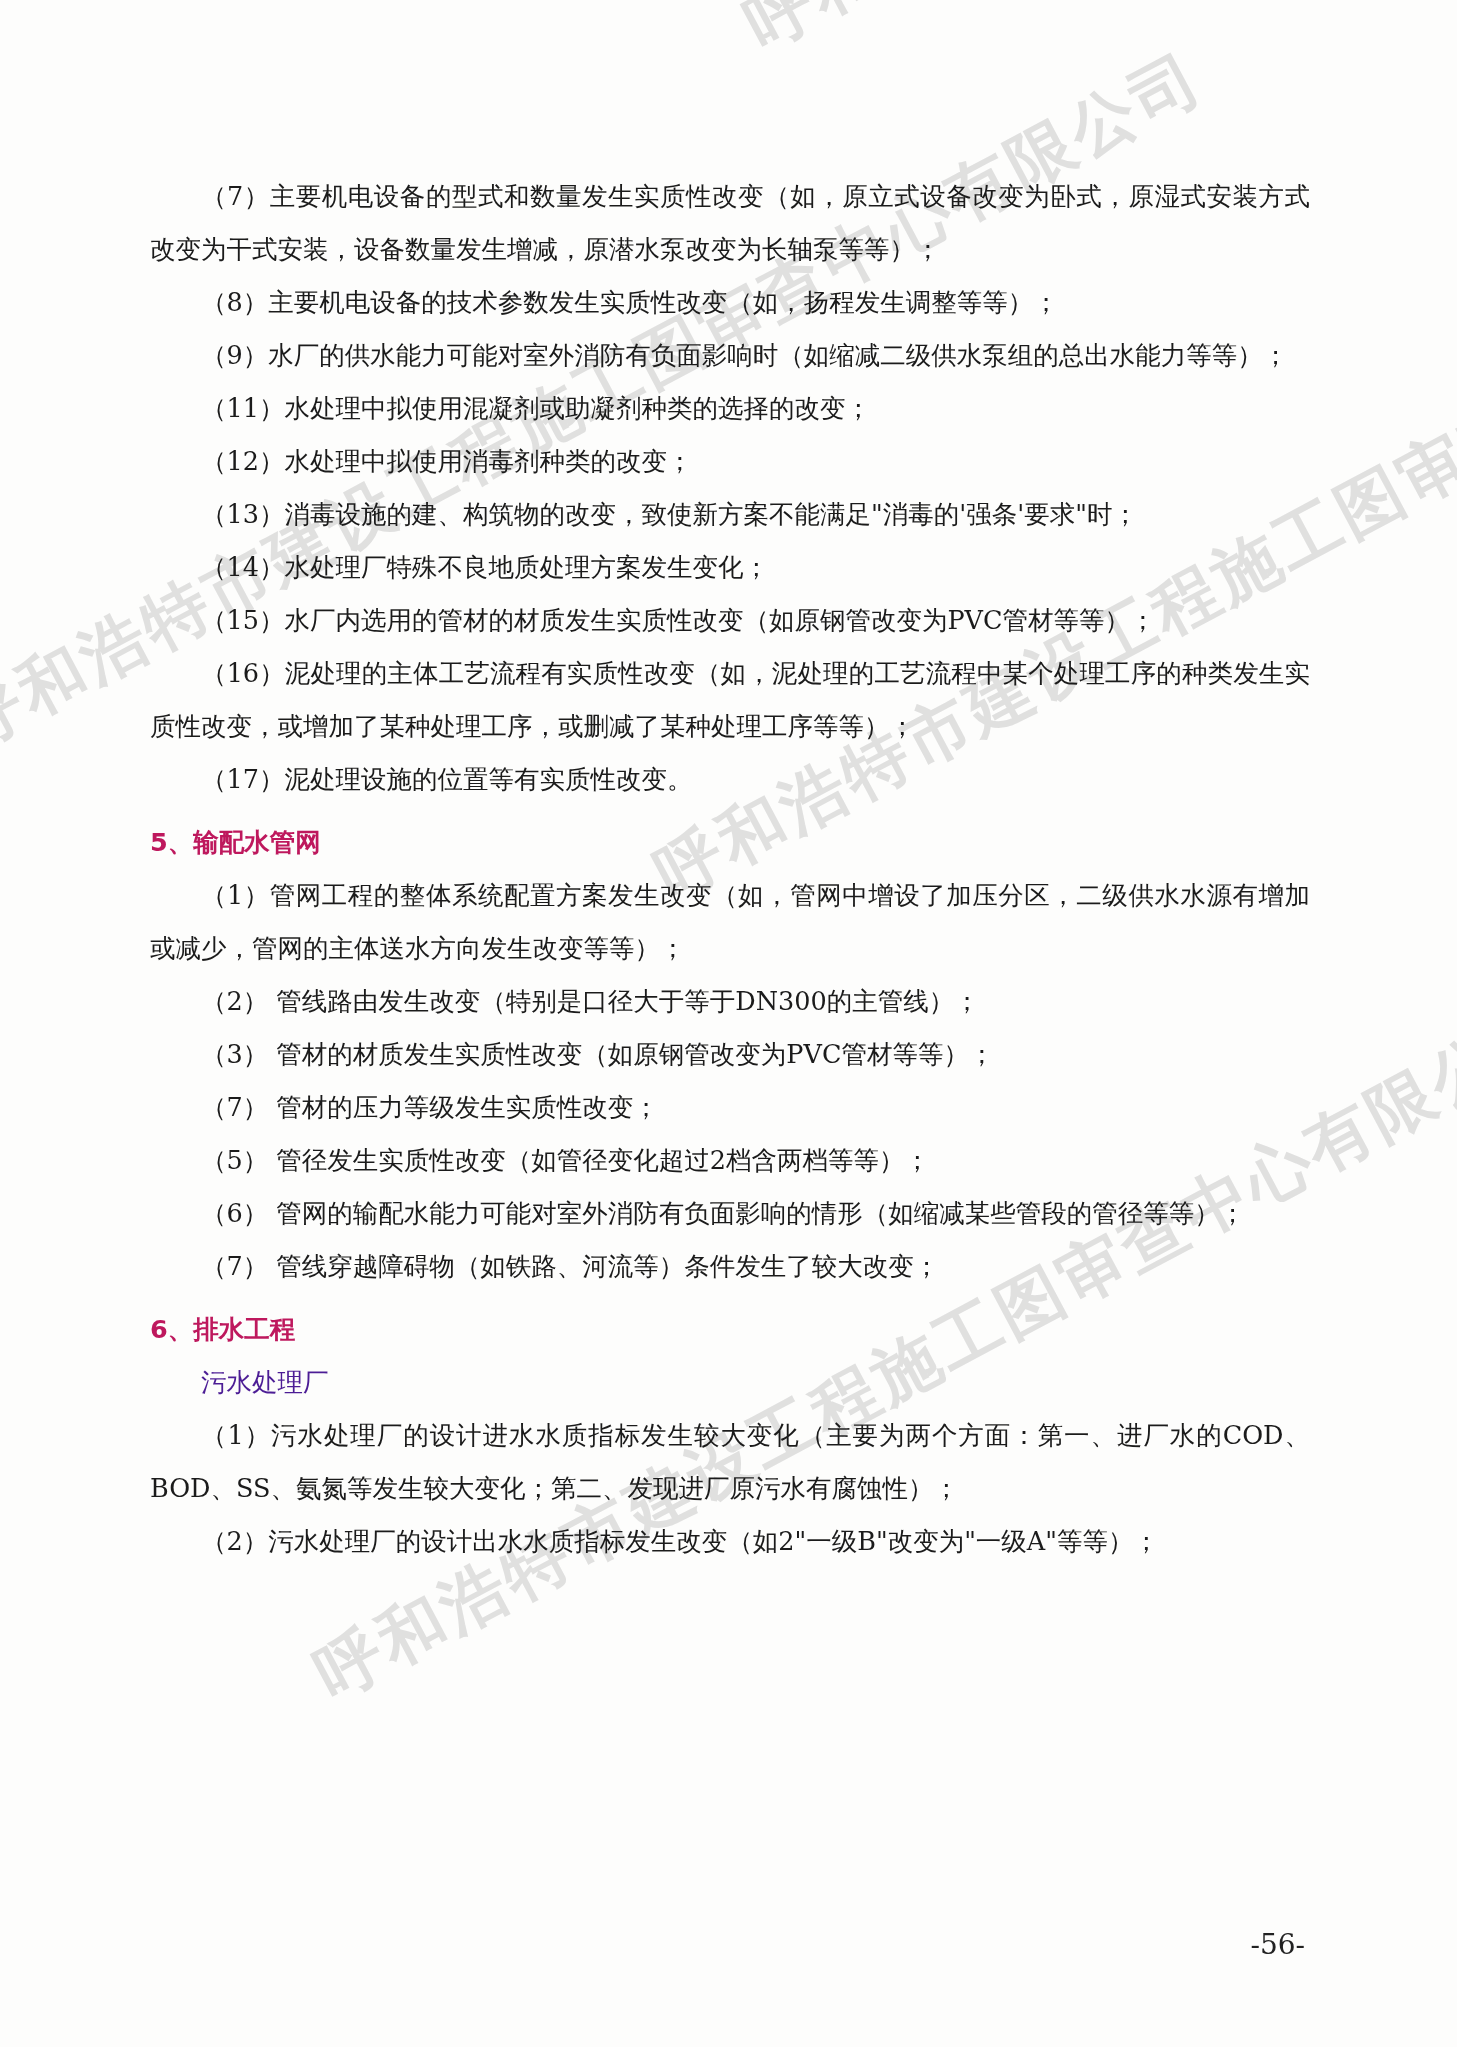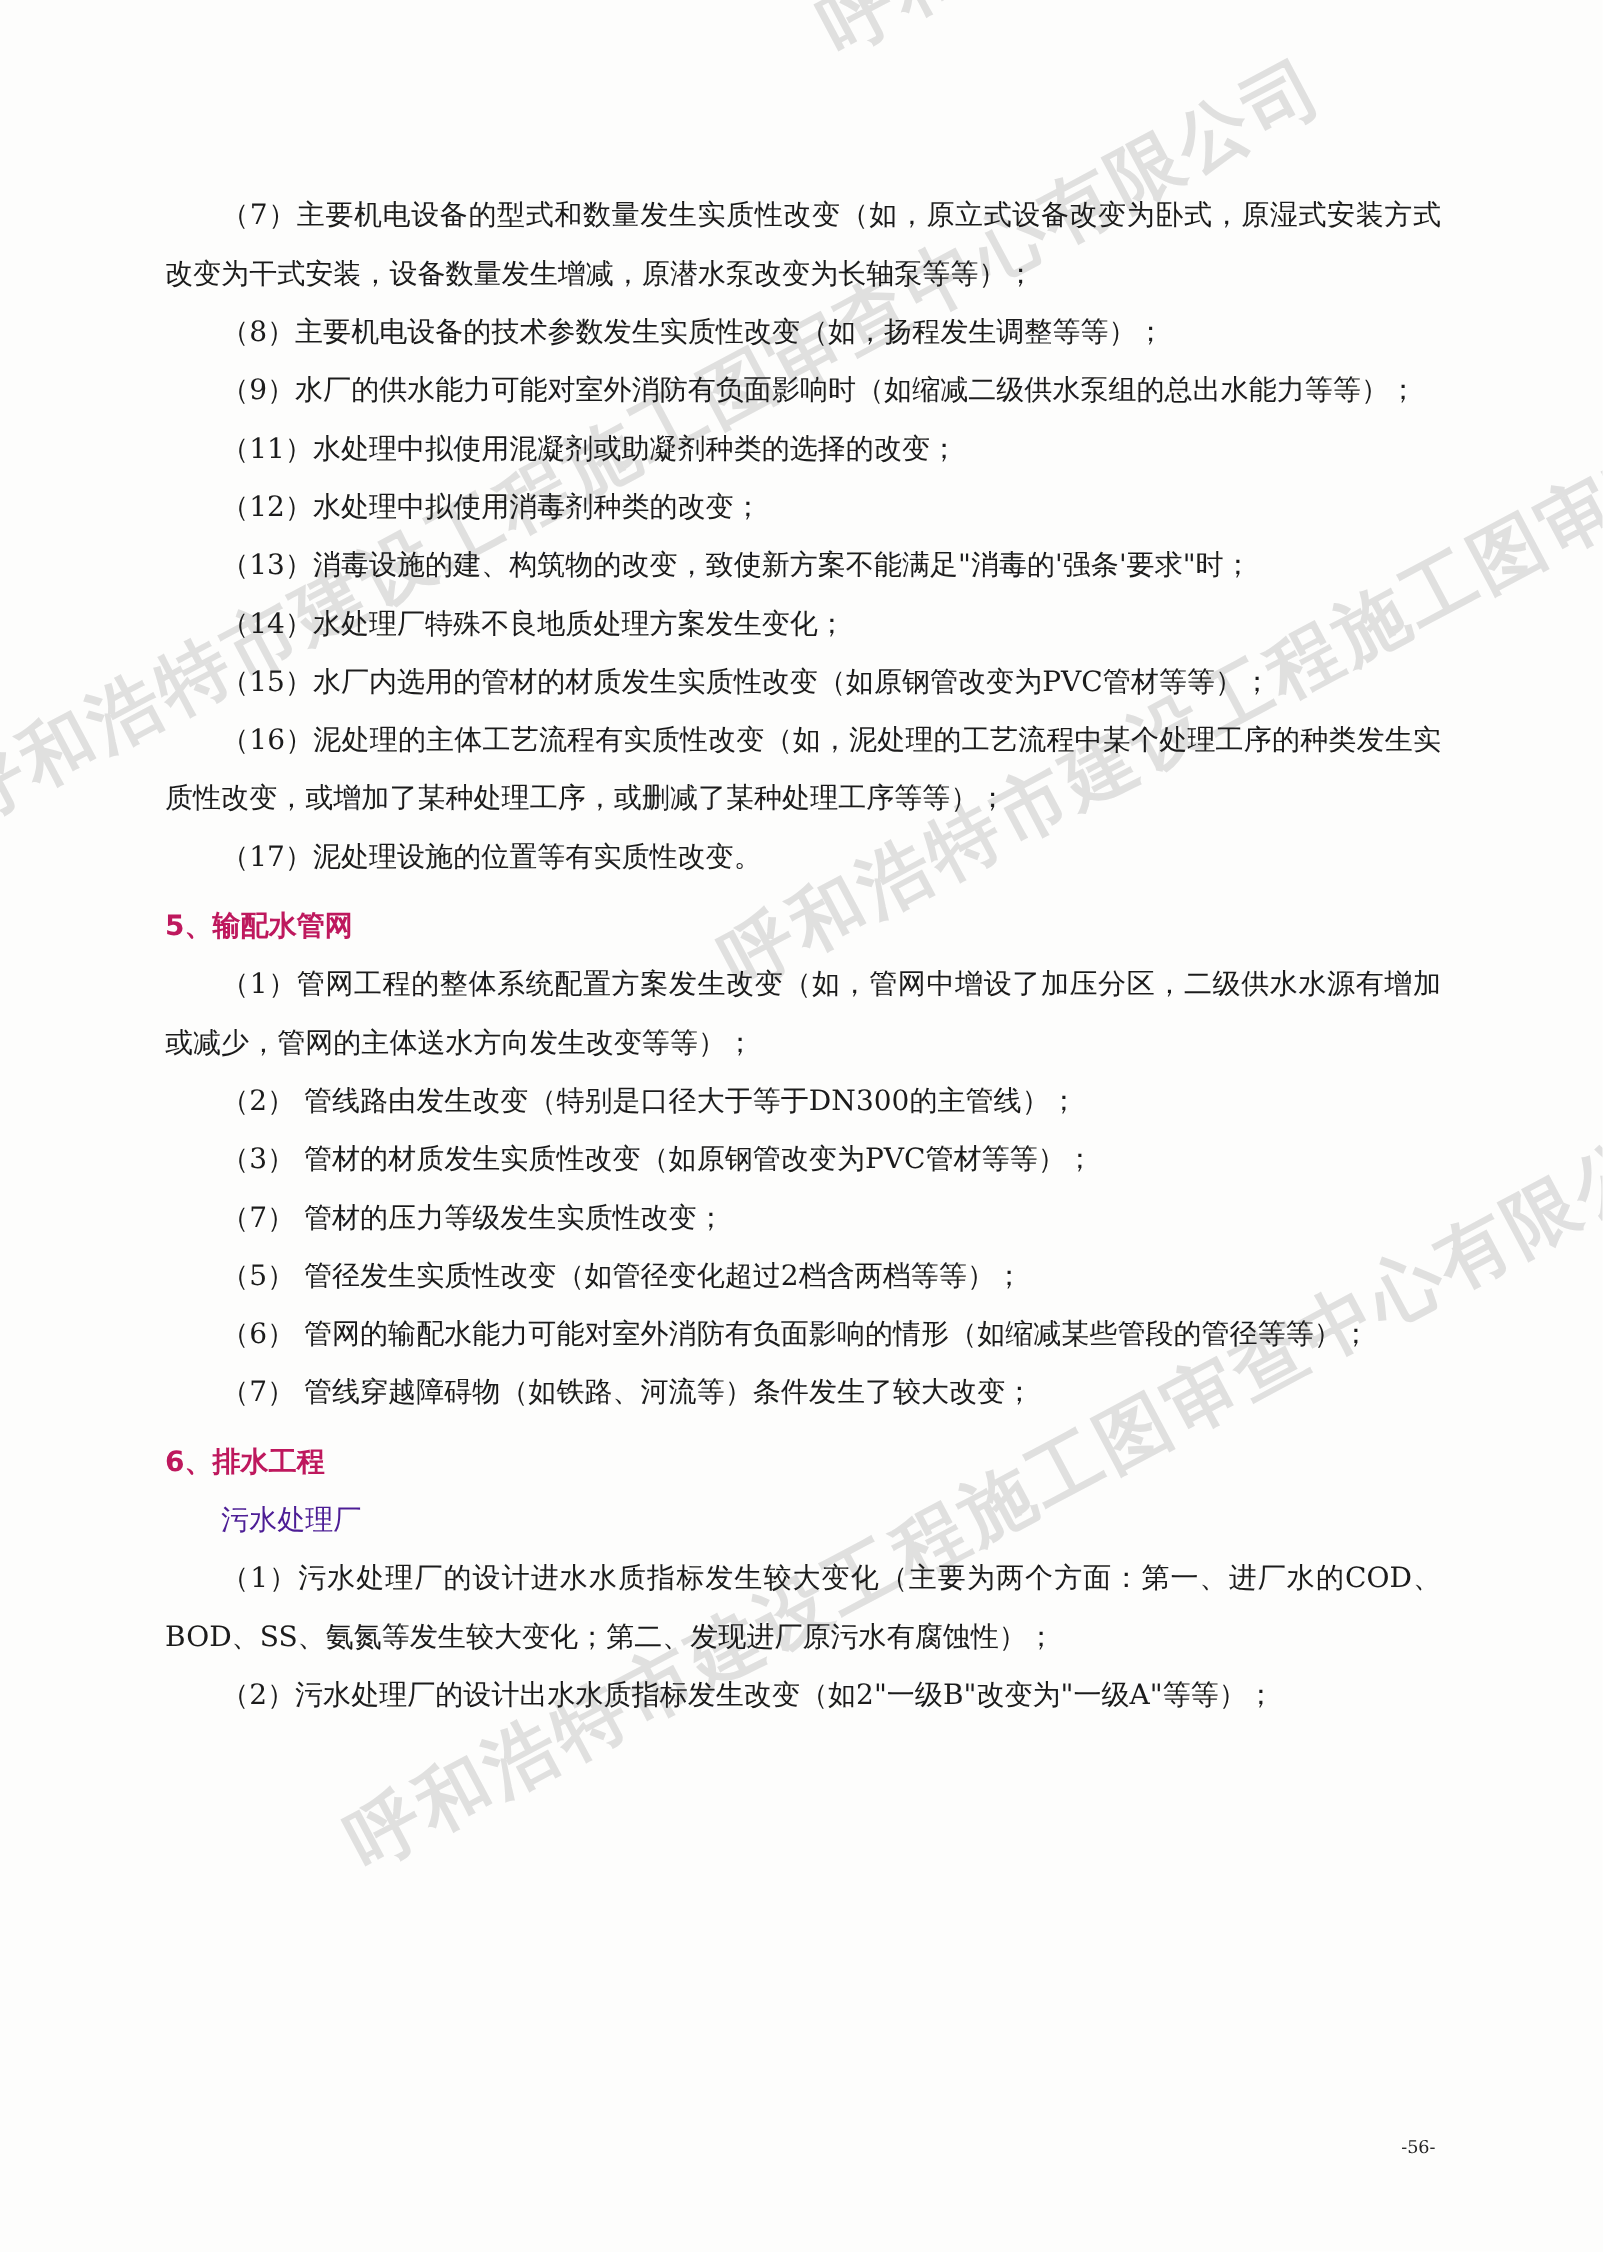--- a/index.html
+++ b/index.html
@@ -93,21 +93,21 @@
     line-height: 53px;
     color: #4c1d95;
     text-indent: 51px;
     font-family: "DejaVu Serif", "Liberation Serif", serif;
   }
 
   .page-number {
     position: absolute;
     right: 152px;
     bottom: 86px;
-    font-size: 16px;
+    font-size: 28px;
     color: #222;
     font-family: "DejaVu Serif", "Liberation Serif", serif;
     z-index: 12;
   }
 </style>
 </head>
 <body>
 
 <div id="page">
 

